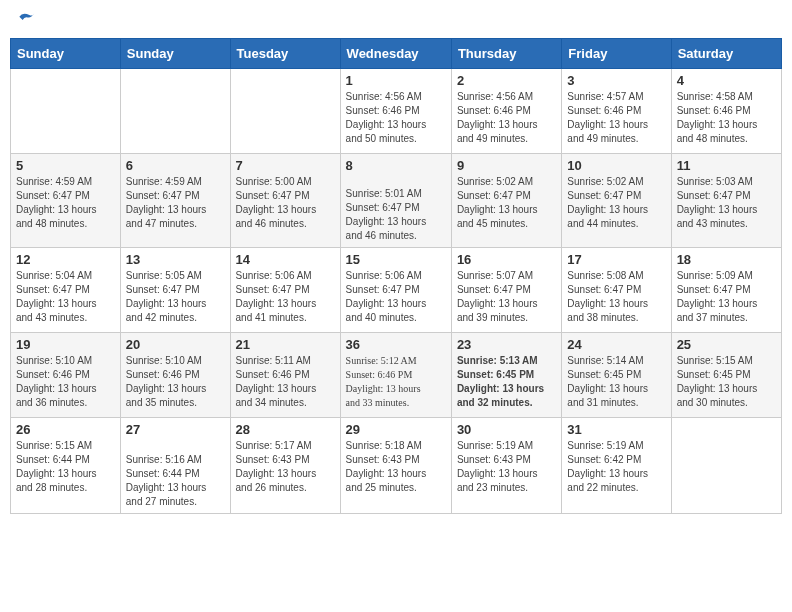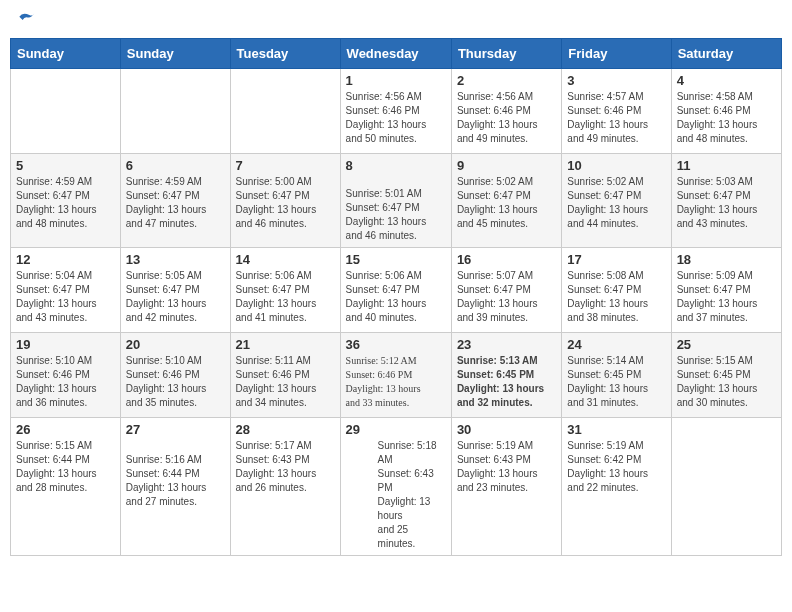--- a/index.html
+++ b/index.html
@@ -330,21 +330,21 @@
         </td>
         <td>
           <div class="day-num">28</div>
           <div class="day-info" style="white-space: pre-line;">Sunrise: 5:17 AM
 Sunset: 6:43 PM
 Daylight: 13 hours
 and 26 minutes.</div>
         </td>
         <td>
           <div class="day-num">29</div>
-          <div class="day-info" style="white-space: pre-line; margin-left: 32px;">Sunrise: 5:18 AM
+          <div class="day-info" style="white-space: pre-line;">Sunrise: 5:18 AM
 Sunset: 6:43 PM
 Daylight: 13 hours
 and 25 minutes.</div>
         </td>
         <td>
           <div class="day-num">30</div>
           <div class="day-info" style="white-space: pre-line;">Sunrise: 5:19 AM
 Sunset: 6:43 PM
 Daylight: 13 hours
 and 23 minutes.</div>

